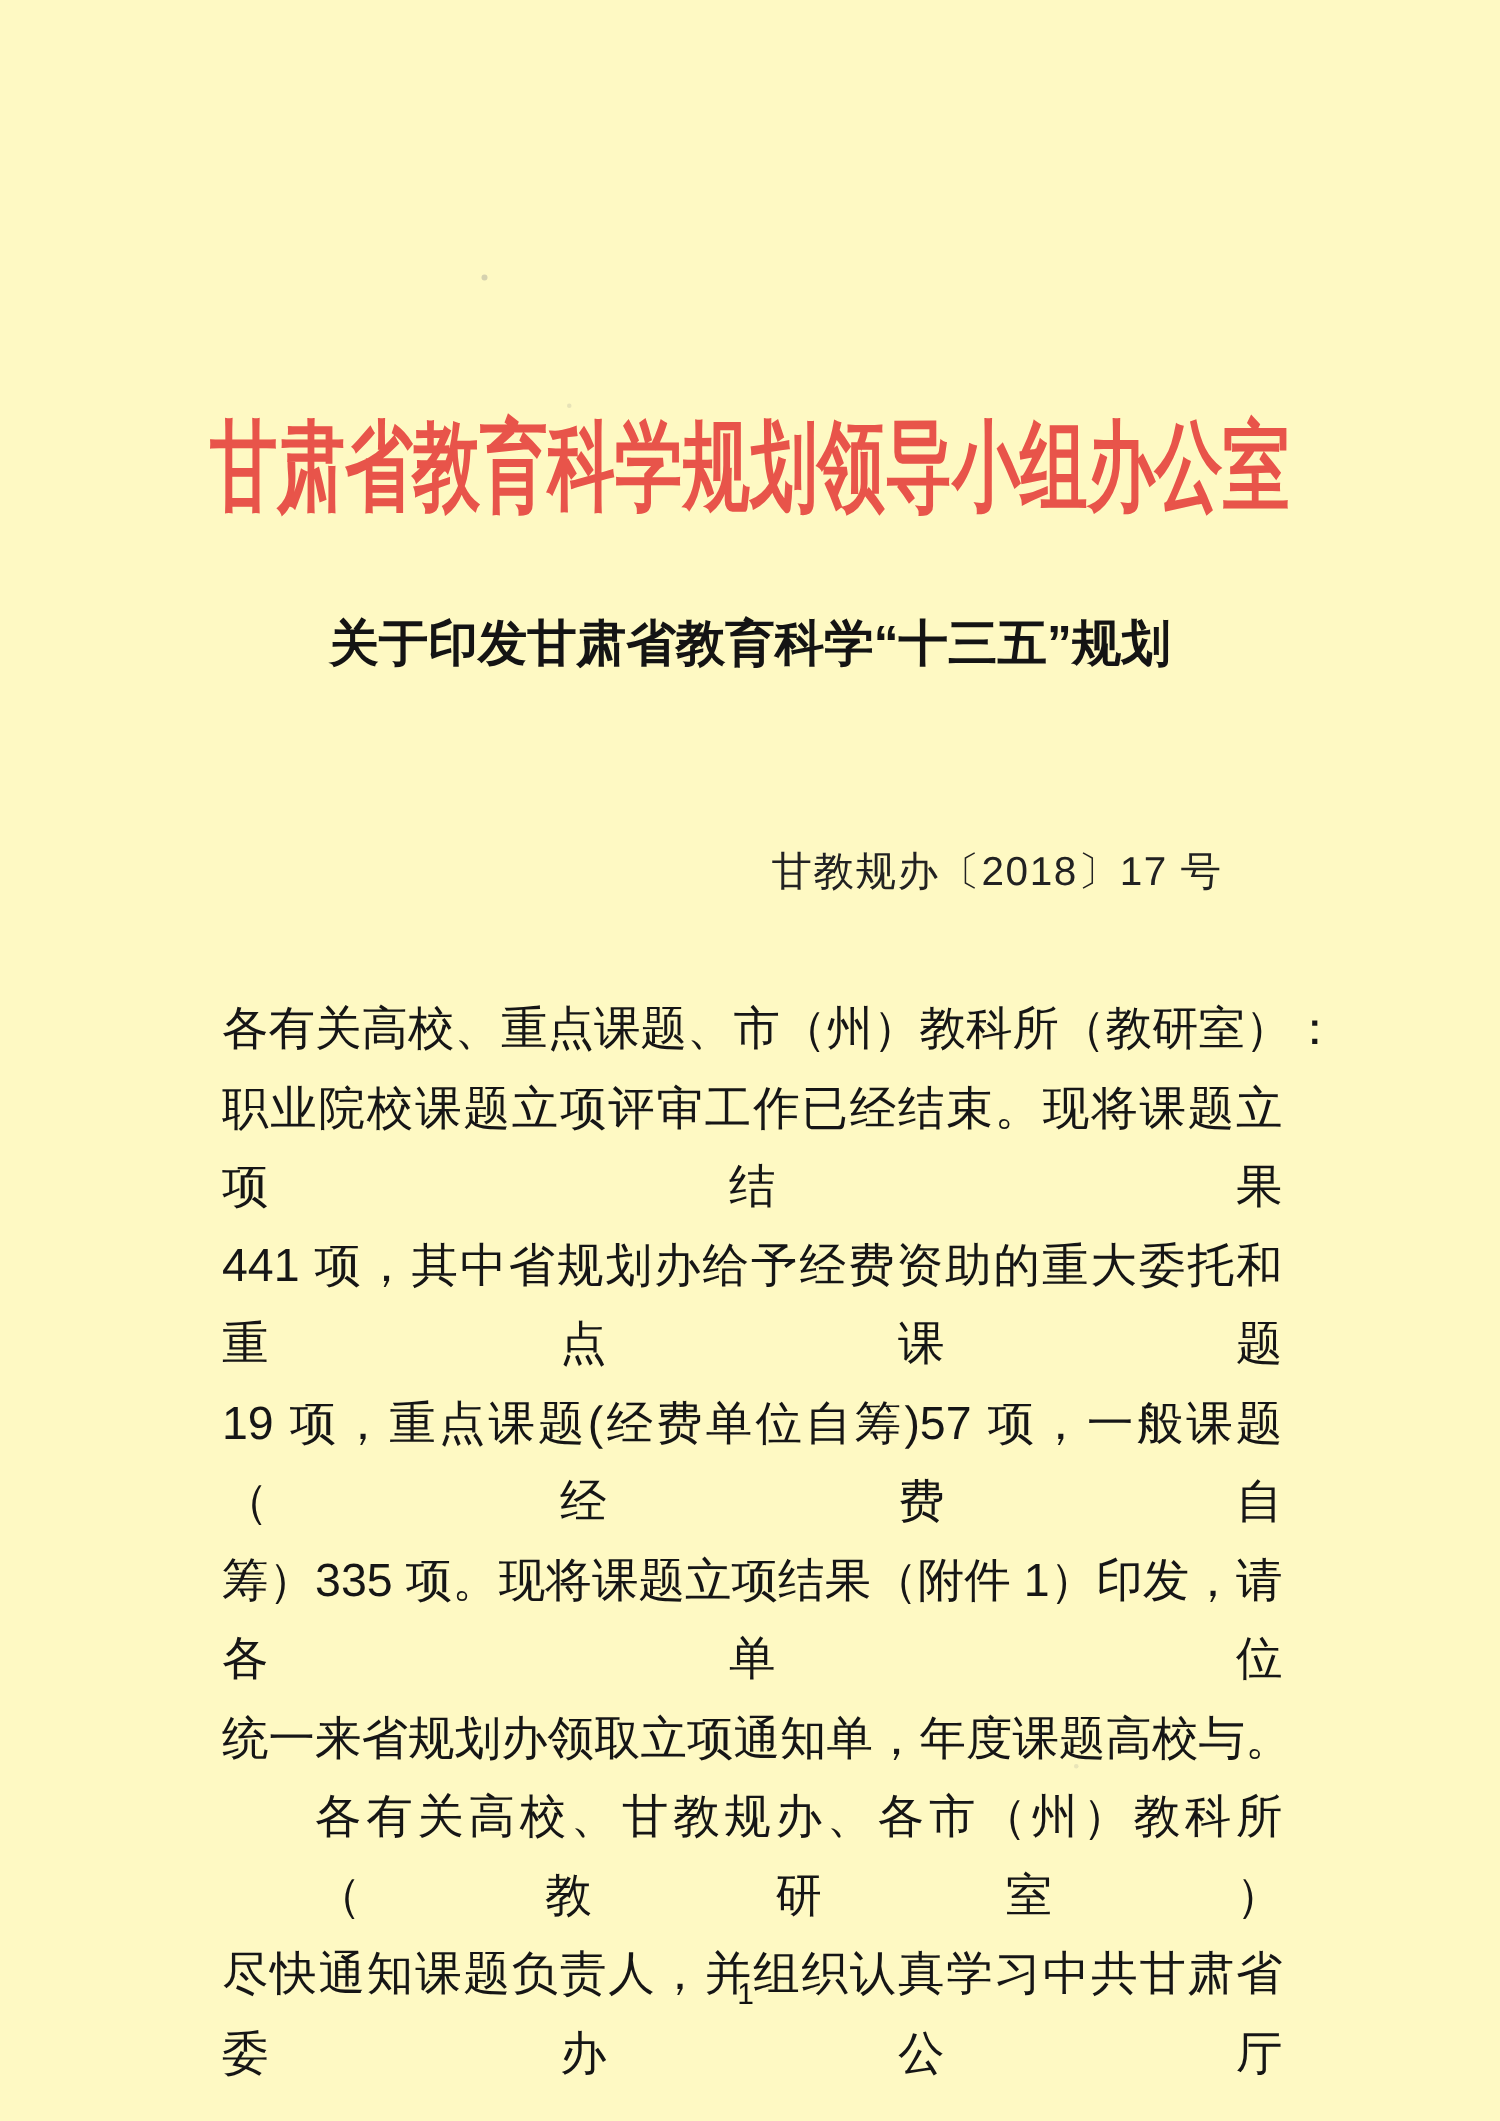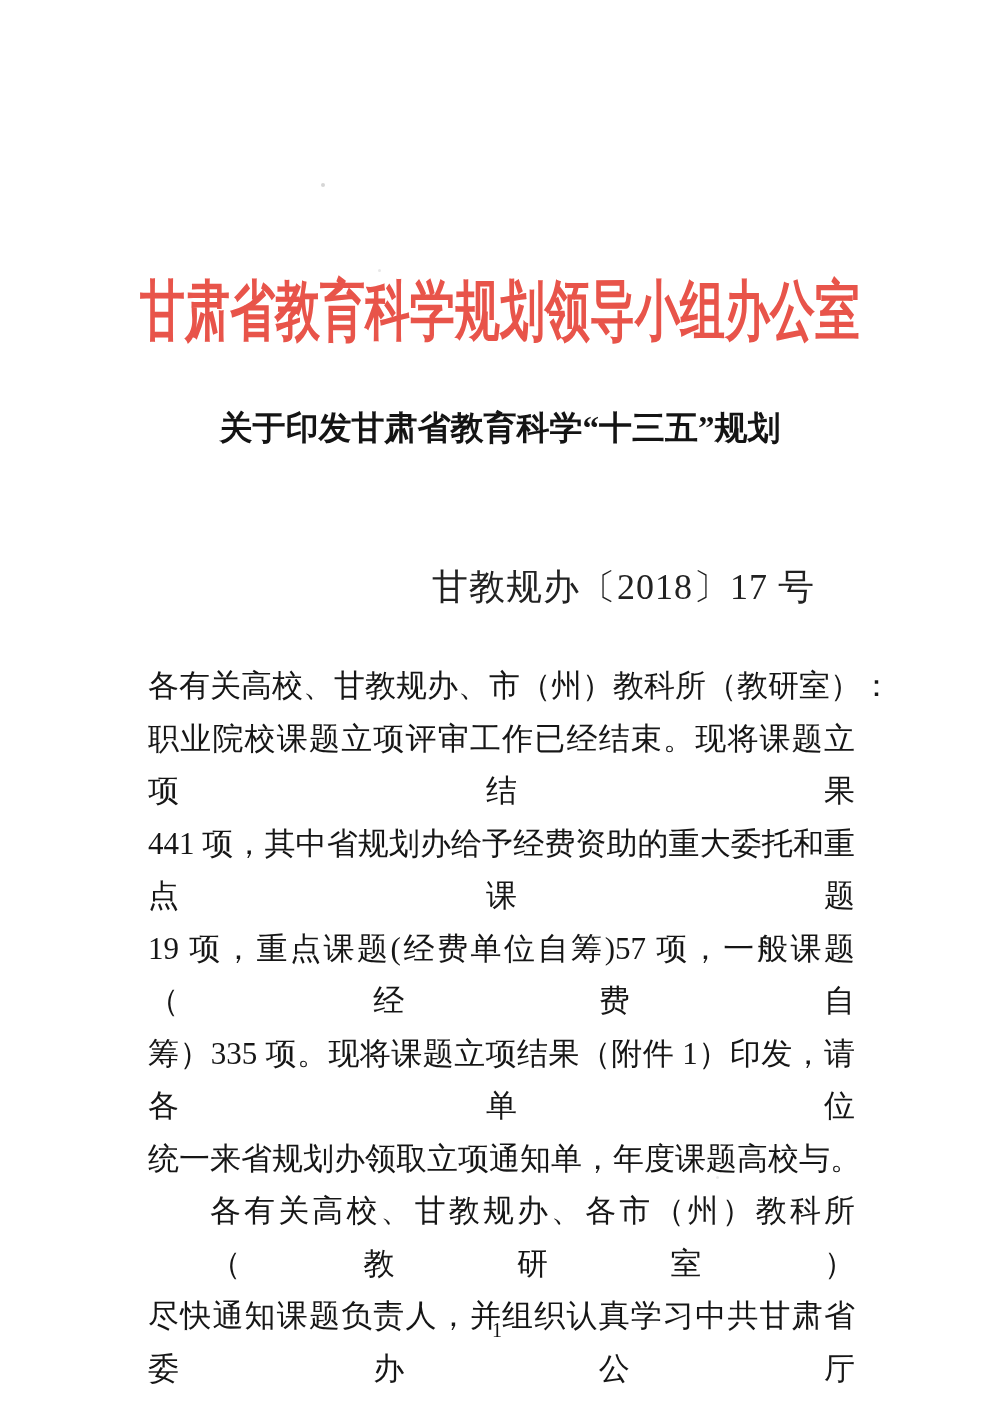--- a/index.html
+++ b/index.html
@@ -1,22 +1,22 @@
 <!DOCTYPE html>
 <html><head>
 <meta charset="utf-8">
 <style>
   html,body{margin:0;padding:0;background:#9a9a9a;}
   .page{
     position:relative;
     width:1000px;height:1414px;
     margin:0 auto;
-    background:#ffffff;
+    background:#fef9c3;
     overflow:hidden;
-    font-family:Liberation Serif, serif;
+    font-family:Liberation Sans, sans-serif;
     color:#1c1c1c;
   }
   
   .red-header{
     position:absolute;
     top:268px;left:0;right:0;
     text-align:center;
     font-size:45px;
     font-weight:bold;
     letter-spacing:0px;
@@ -33,21 +33,21 @@
     font-size:33px;
     font-weight:bold;
     line-height:57px;
     color:#141414;
   }
   
   .doc-number{
     position:absolute;
     top:563px;left:0;right:185px;
     text-align:right;
-    font-size:36px;
+    font-size:27px;
     color:#222;
     letter-spacing:1px;
   }
   
   .body-text{
     position:absolute;
     top:660px;left:148px;
     width:707px;
     font-size:31px;
     line-height:52.5px;
@@ -98,21 +98,21 @@
 
   <div class="red-header">甘肃省教育科学规划领导小组办公室</div>
 
   <div class="doc-title">
     <div>关于印发甘肃省教育科学“十三五”规划</div>
   </div>
 
   <div class="doc-number">甘教规办〔2018〕17 号</div>
 
   <div class="body-text">
-    <div class="line">各有关高校、甘教规办、市（州）教科所（教研室）：</div>
+    <div class="line">各有关高校、重点课题、市（州）教科所（教研室）：</div>
     <div class="line jl">职业院校课题立项评审工作已经结束。现将课题立项结果</div>
     <div class="line jl">441 项，其中省规划办给予经费资助的重大委托和重点课题</div>
     <div class="line jl">19 项，重点课题(经费单位自筹)57 项，一般课题（经费自</div>
     <div class="line jl">筹）335 项。现将课题立项结果（附件 1）印发，请各单位</div>
     <div class="line">统一来省规划办领取立项通知单，年度课题高校与。</div>
     <div class="line jl indent">各有关高校、甘教规办、各市（州）教科所（教研室）</div>
     <div class="line jl">尽快通知课题负责人，并组织认真学习中共甘肃省委办公厅</div>
 
   </div>
 

